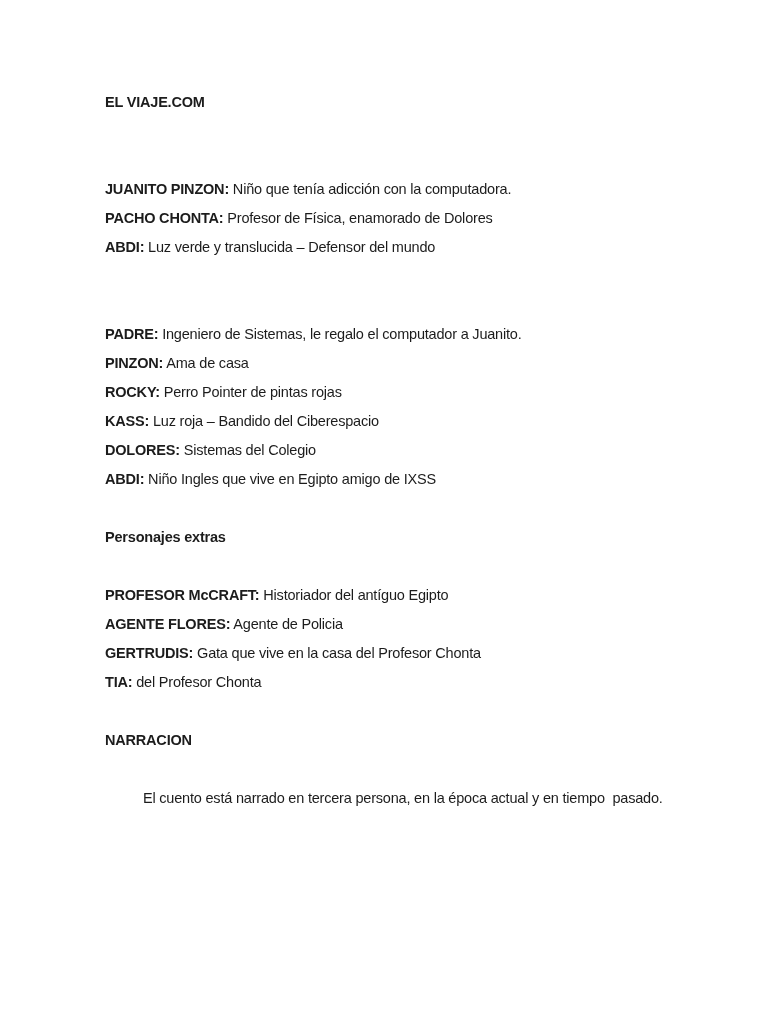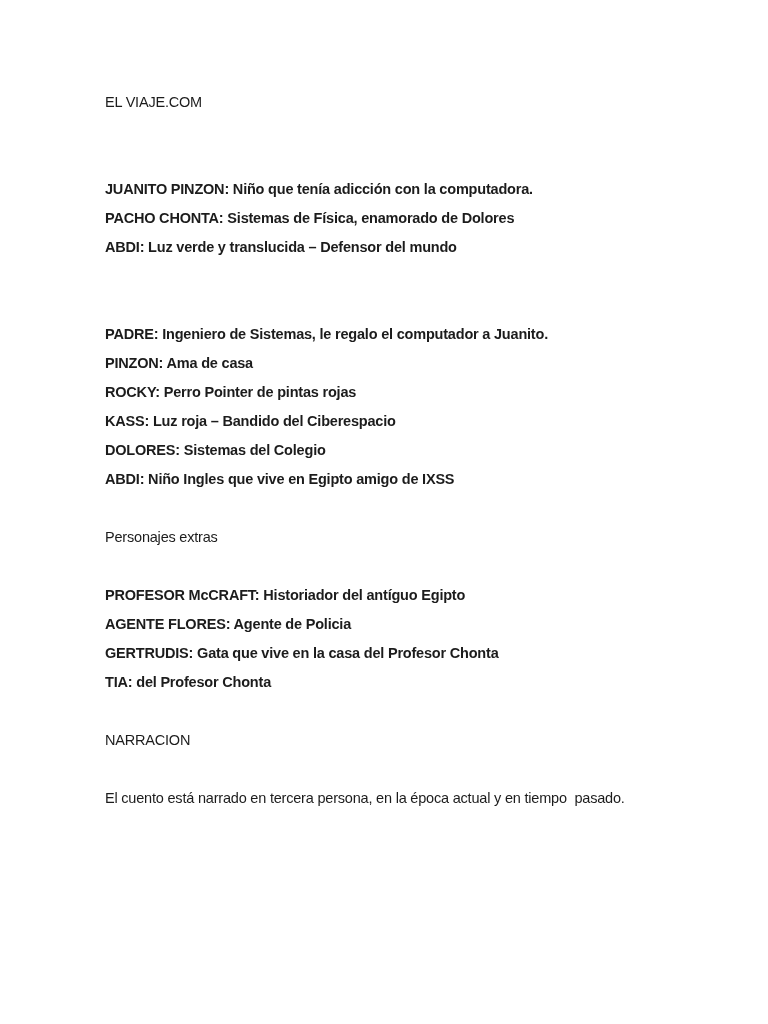--- a/index.html
+++ b/index.html
@@ -25,42 +25,43 @@
     height: 29px;
     line-height: 29px;
     font-size: 14.5px;
     letter-spacing: -0.2px;
     white-space: pre-wrap;
     overflow: visible;
   }
   .line.blank {  }
   .line.title,
   .line.heading {
-    font-weight: 400;
+    font-weight: 700;
   }
   .line.item strong {
     font-weight: 700;
   }
   .line.item span {
-    font-weight: 700;
+    font-weight: 400;
   }
   .line.text {
     font-weight: 400;
+    margin-left: 38px;
   }
 </style>
 </head>
 <body>
 
 <div class="doc-page">
   <div>
       <div class="line title">EL VIAJE.COM</div>
       <div class="line blank"></div>
       <div class="line blank"></div>
       <div class="line item"><strong>JUANITO PINZON:</strong><span> Niño que tenía adicción con la computadora.</span></div>
-      <div class="line item"><strong>PACHO CHONTA:</strong><span> Sistemas de Física, enamorado de Dolores</span></div>
+      <div class="line item"><strong>PACHO CHONTA:</strong><span> Profesor de Física, enamorado de Dolores</span></div>
       <div class="line item"><strong>ABDI:</strong><span> Luz verde y translucida – Defensor del mundo</span></div>
       <div class="line blank"></div>
       <div class="line blank"></div>
       <div class="line item"><strong>PADRE:</strong><span> Ingeniero de Sistemas, le regalo el computador a Juanito.</span></div>
       <div class="line item"><strong>PINZON:</strong><span> Ama de casa</span></div>
       <div class="line item"><strong>ROCKY:</strong><span> Perro Pointer de pintas rojas</span></div>
       <div class="line item"><strong>KASS:</strong><span> Luz roja – Bandido del Ciberespacio</span></div>
       <div class="line item"><strong>DOLORES:</strong><span> Sistemas del Colegio</span></div>
       <div class="line item"><strong>ABDI:</strong><span> Niño Ingles que vive en Egipto amigo de IXSS</span></div>
       <div class="line blank"></div>

